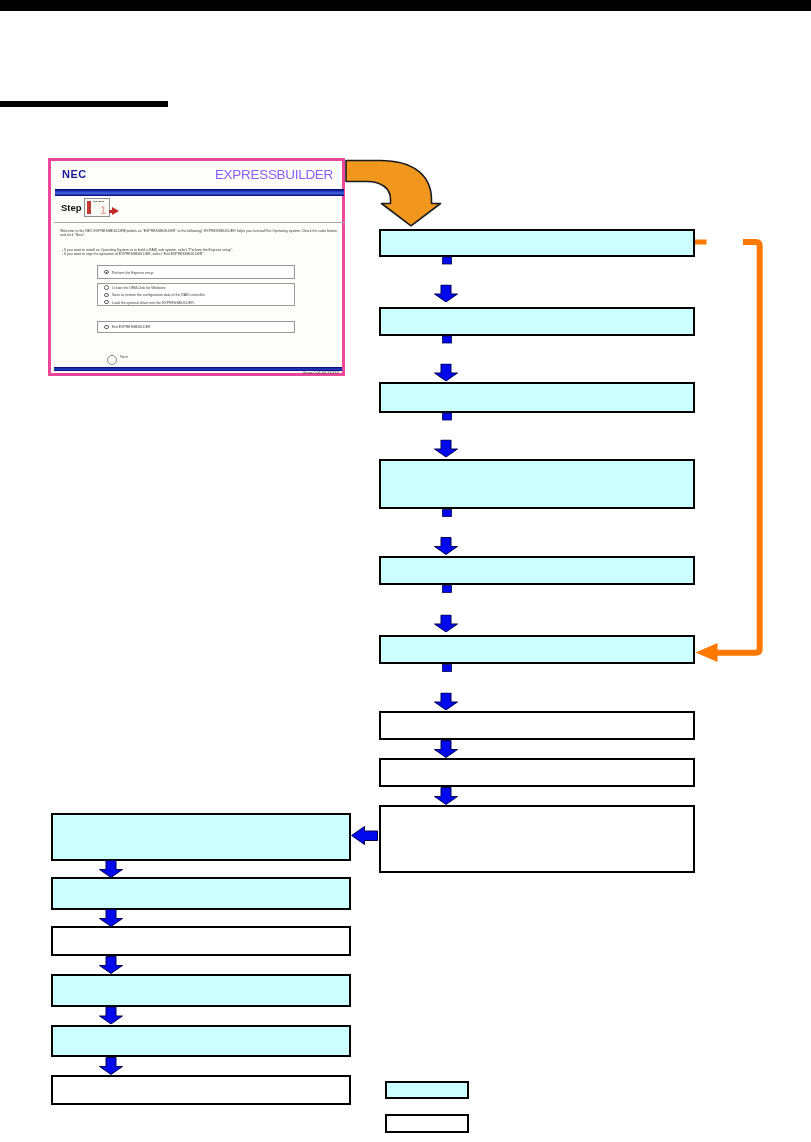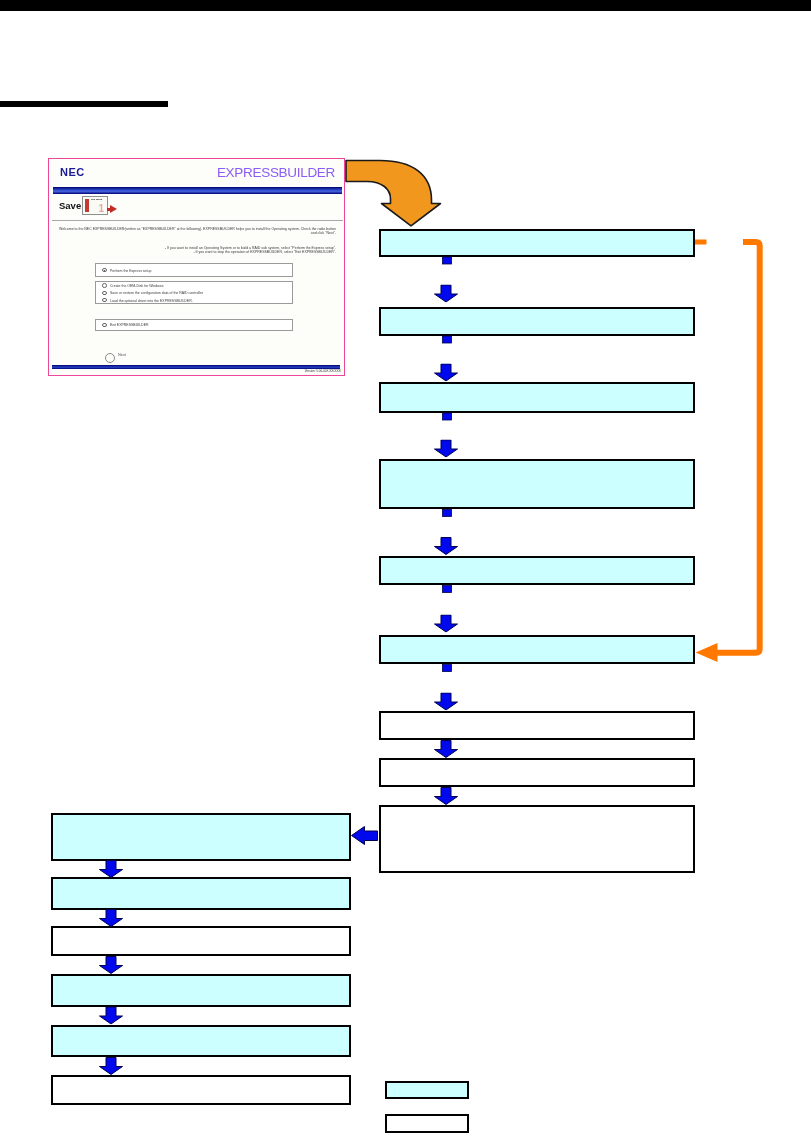--- a/index.html
+++ b/index.html
@@ -12,21 +12,21 @@
   #heading-underline{left:0;top:101px;width:168px;height:6px;background:#000;}
 
   
   .flowbox{box-sizing:border-box;border:2.5px solid #000;}
   .fill-cyan{background:var(--cyan);}
   .fill-white{background:#fff;}
   .legend-swatch{box-sizing:border-box;border:2px solid #000;}
 
   
   #shot{left:48px;top:158px;width:297px;height:218px;background:#fdfdfa;
-        border:1px solid #ec4899;box-sizing:border-box;text-align:right;}
+        border:3px solid #ec4899;box-sizing:border-box;}
   #shot .brand{left:11px;top:7px;font-size:11px;font-weight:bold;color:var(--necblue);letter-spacing:.5px;}
   #shot .apptitle{right:9px;top:6px;font-size:13.5px;color:#8b5cf6;letter-spacing:-.3px;}
   #shot .topbar{left:4px;top:28px;width:289px;height:7px;
         background:linear-gradient(180deg,#00006e 0%,#2c4ccd 45%,#4a67de 60%,#000078 100%);}
   #shot .steplabel{left:10px;top:41px;font-size:9.5px;font-weight:bold;color:#111;}
   #shot .stepicon{left:33px;top:37px;width:26px;height:19px;background:#fbfbf5;
         border:1px solid #8f8f8f;box-sizing:border-box;}
   #shot .stepicon .spine{position:absolute;left:2px;top:2px;width:4px;height:13px;background:#c23a34;}
   #shot .stepicon .cap{position:absolute;left:8px;top:1px;font-size:6px;transform:scale(.4);
         transform-origin:0 0;white-space:nowrap;color:#222;font-weight:bold;}
@@ -74,21 +74,21 @@
 <div id="page">
 
   <div class="abs" id="top-black-bar"></div>
   <div class="abs" id="heading-underline"></div>
 
   <div class="abs" id="shot">
     <div class="abs brand">NEC</div>
     <div class="abs apptitle">EXPRESSBUILDER</div>
     <div class="abs topbar"></div>
 
-    <div class="abs steplabel">Save</div>
+    <div class="abs steplabel">Step</div>
     <div class="abs stepicon">
       <span class="spine"></span>
       <span class="cap">Top menu</span>
       <span class="num">1</span>
     </div>
     <div class="abs steparrow-tail"></div>
     <div class="abs steparrow"></div>
     <div class="abs sep"></div>
 
     <div class="abs intro">

